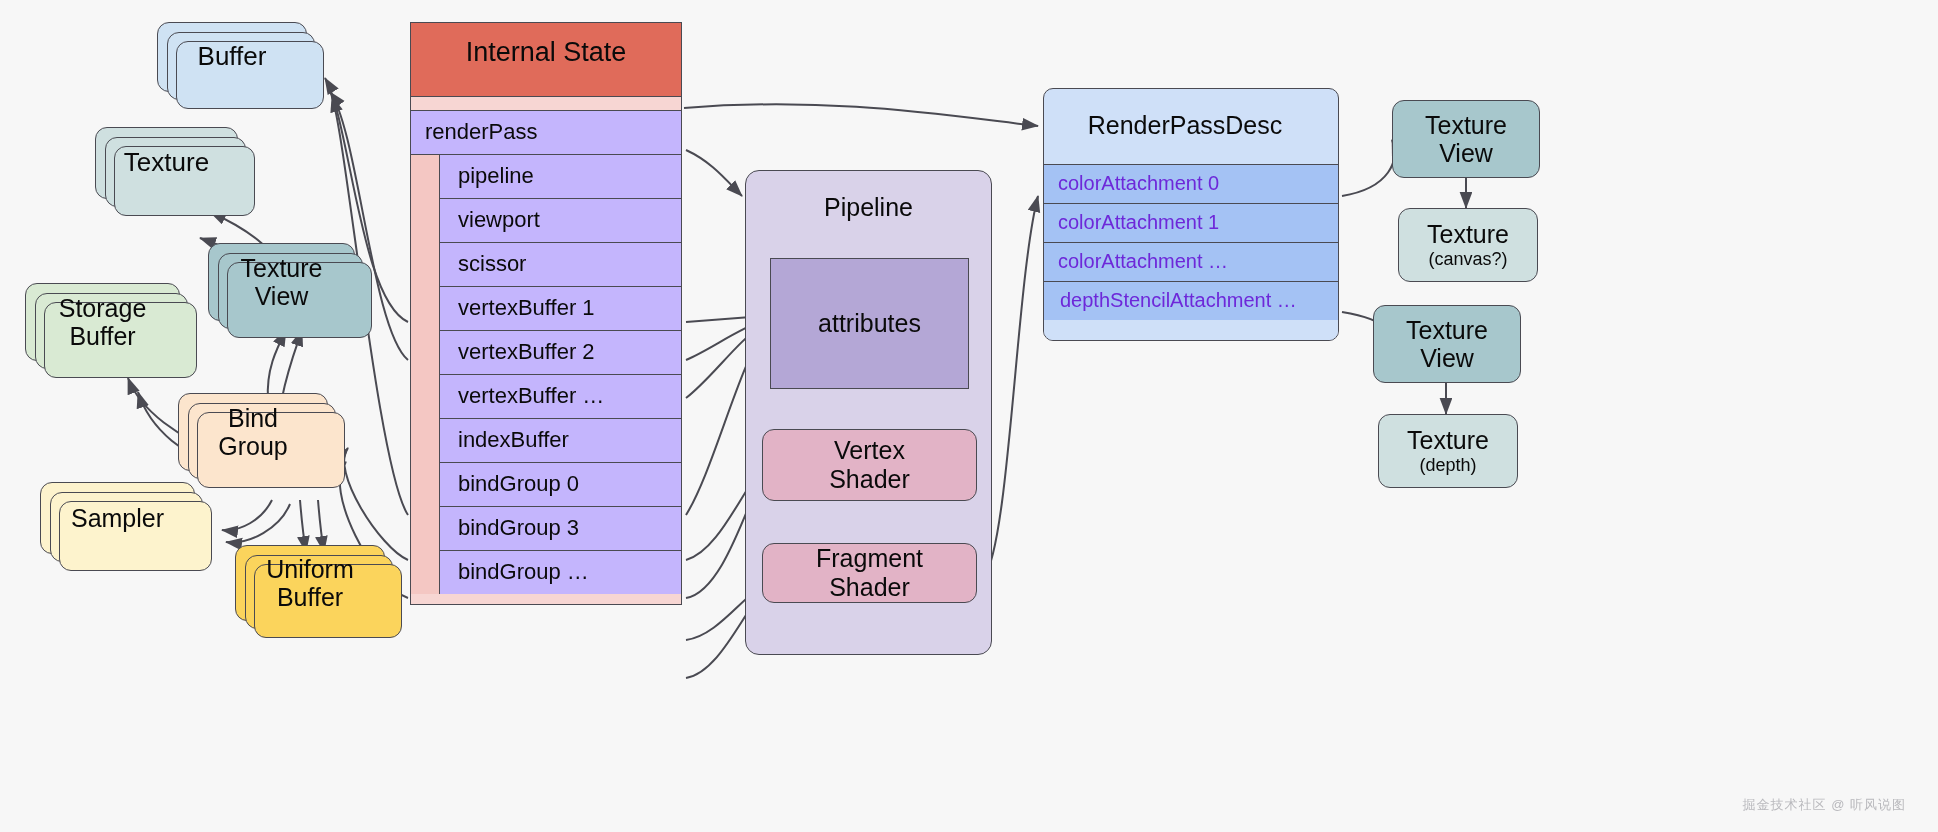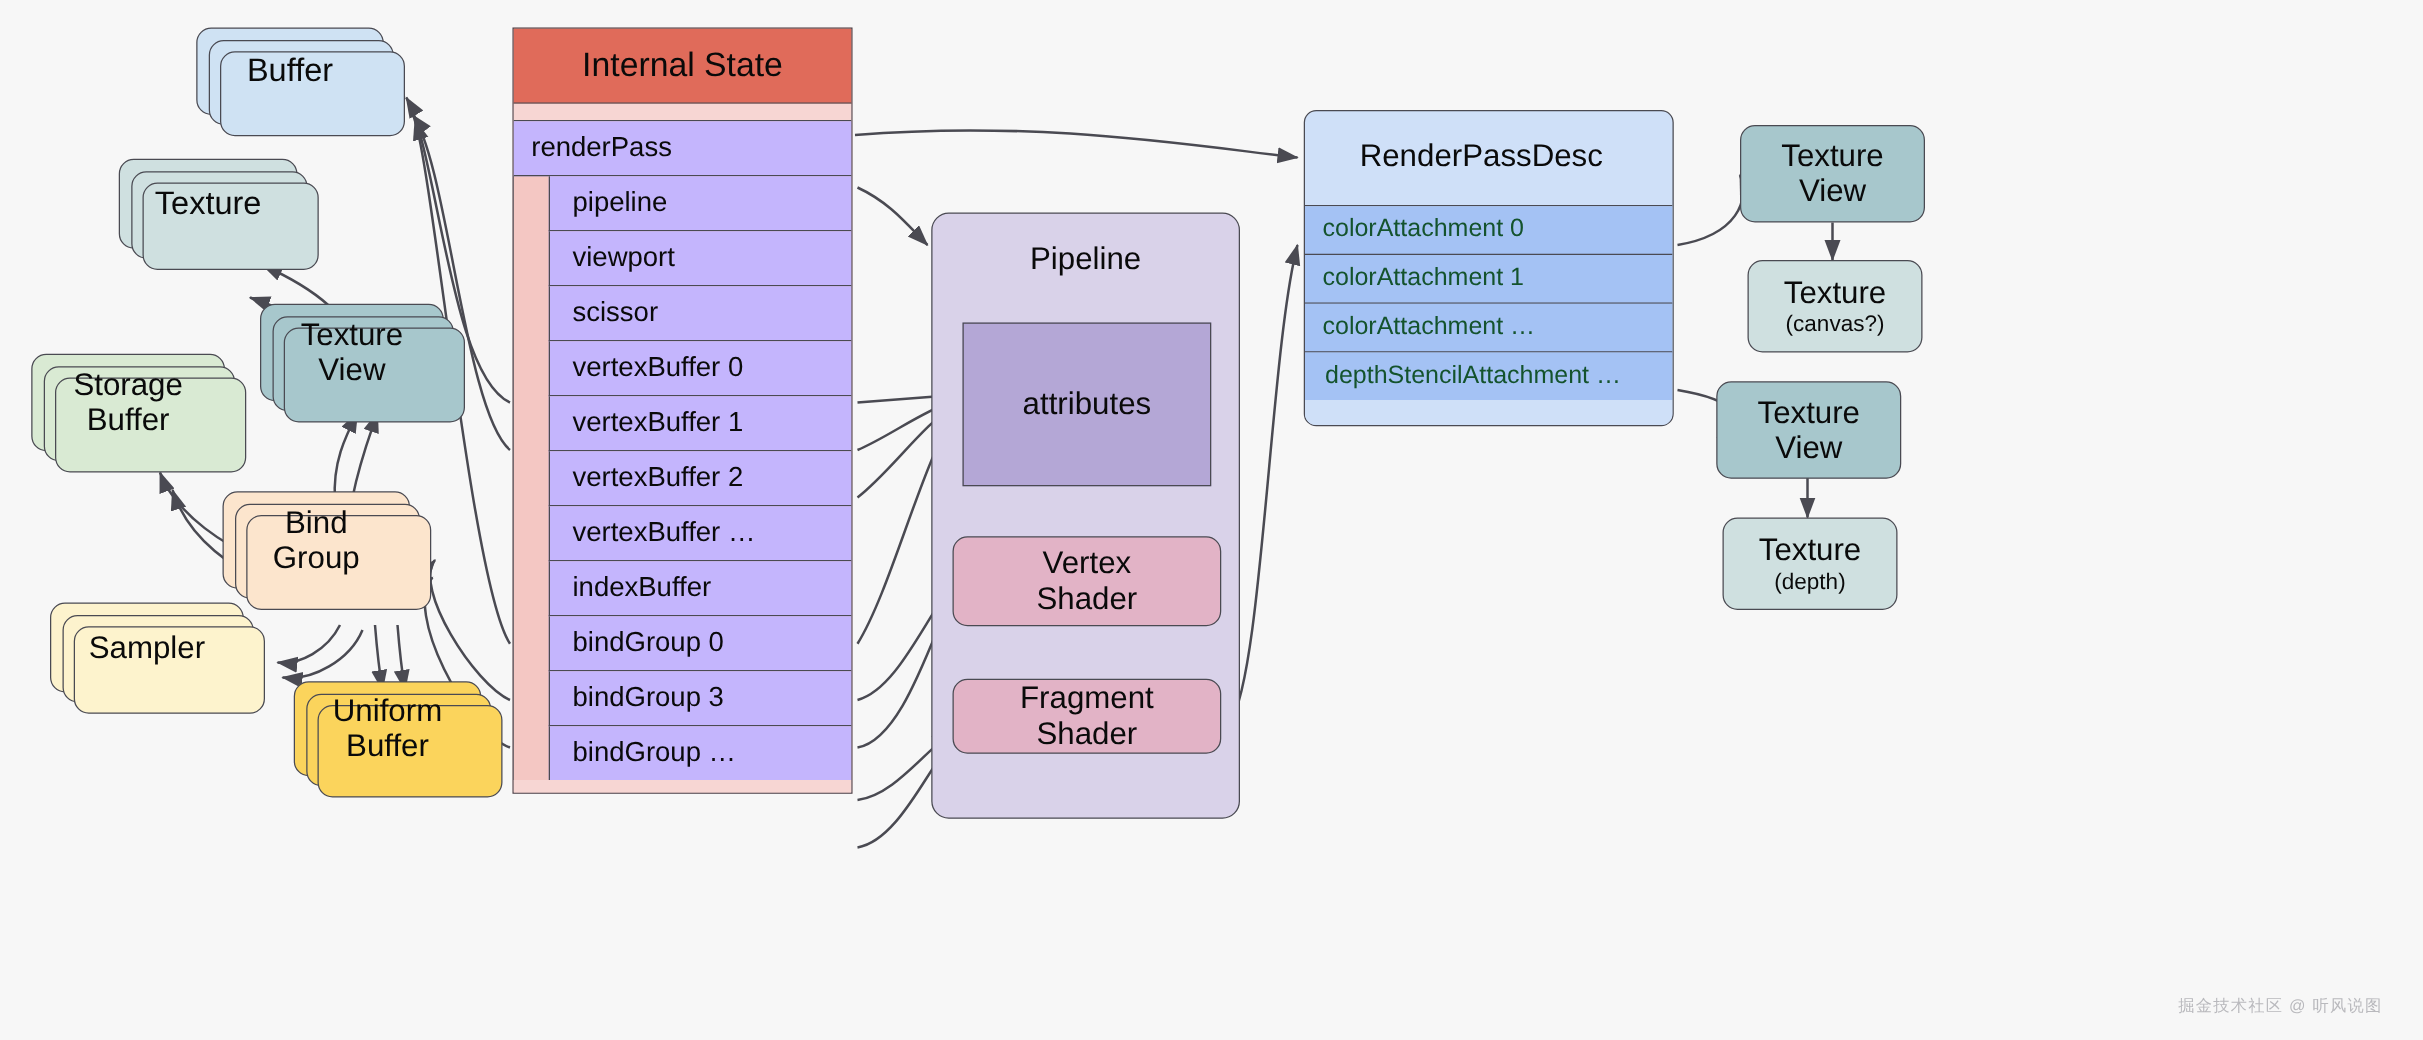--- a/index.html
+++ b/index.html
@@ -71,21 +71,21 @@
     background: #f4c7c3;
     box-sizing: border-box;
     z-index: 3;
     font-size: 0;
   }
   #is-title {
     background: #e06b5a;
     color: #0a0a0a;
     font-size: 27px;
     text-align: center;
-    padding: 14px 0 14px 0;
+    padding: 14px 0 28px 0;
     border-bottom: 1.6px solid #4a4a52;
     font-family: "Liberation Sans", sans-serif;
   }
   #is-gap {
     height: 13px;
     background: #f7d6d3;
     border-bottom: 1.6px solid #4a4a52;
   }
   .is-row {
     background: #c4b5fd;
@@ -122,21 +122,21 @@
   #rpd-title {
     font-size: 25px;
     color: #0a0a0a;
     text-align: center;
     padding: 22px 12px 24px 0;
     border-bottom: 1.6px solid #4a4a52;
     font-family: "Liberation Sans", sans-serif;
   }
   .rpd-row {
     background: #a4c2f4;
-    color: #14532d;
+    color: #6d28d9;
     font-size: 20px;
     font-family: "Liberation Sans", sans-serif;
     padding: 7px 0 8px 14px;
     border-bottom: 1.6px solid #4a4a52;
     text-align: left;
   }
   .rpd-row.last { border-bottom: none; padding-left: 16px; }
   #rpd-pad { height: 20px; background:#cfe0f8; }
 
   
@@ -303,21 +303,20 @@
   </div>
 
   <div id="internal-state">
     <div id="is-title">Internal State</div>
     <div id="is-gap"></div>
     <div id="is-rows">
         <div class="is-row lvl1">renderPass</div>
         <div class="is-row lvl2">pipeline</div>
         <div class="is-row lvl2">viewport</div>
         <div class="is-row lvl2">scissor</div>
-        <div class="is-row lvl2">vertexBuffer 0</div>
         <div class="is-row lvl2">vertexBuffer 1</div>
         <div class="is-row lvl2">vertexBuffer 2</div>
         <div class="is-row lvl2">vertexBuffer …</div>
         <div class="is-row lvl2">indexBuffer</div>
         <div class="is-row lvl2">bindGroup 0</div>
         <div class="is-row lvl2">bindGroup 3</div>
         <div class="is-row lvl2 last">bindGroup …</div>
       </div>
     <div id="is-pad"></div>
   </div>

